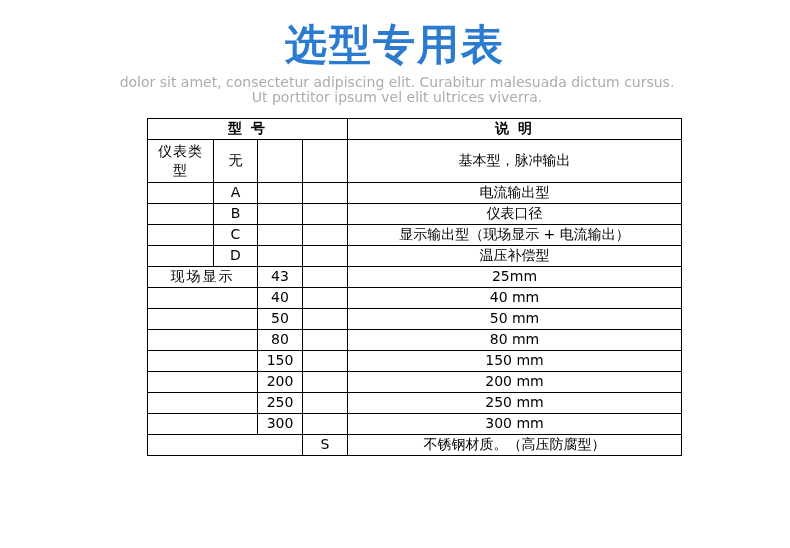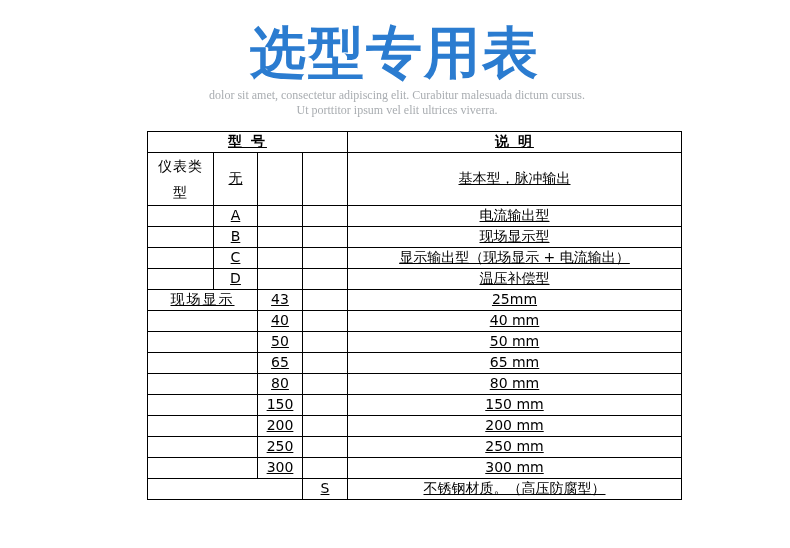--- a/index.html
+++ b/index.html
@@ -6,44 +6,42 @@
   .page {
     position: relative;
     width: 790px;
     height: 548px;
     overflow: hidden;
     background: #ffffff;
     font-family: "DejaVu Sans", sans-serif;
     color: #000000;
   }
   .title {
-    margin: 12px;
+    margin: 4px;
     padding-top: 18px;
     text-align: center;
-    font-size: 56px;
+    font-size: 42px;
     line-height: 46px;
     font-weight: bold;
     letter-spacing: 2px;
     color: #2b7cd0;
     font-family: "DejaVu Sans", sans-serif;
   }
   .subtitle {
     margin: 7px 0 0 4px;
     text-align: center;
-    font-size: 12px;
+    font-size: 14px;
     line-height: 15px;
     color: #a9adb1;
-    font-family: Liberation Serif, serif;
   }
   table.spec {
     margin: 13px 0 0 147px;
     border-collapse: collapse;
     table-layout: fixed;
     width: 534px;
-    text-decoration: underline;
   }
   table.spec td {
     border: 1px solid #000000;
     height: 20px;
     padding: 0;
     text-align: center;
     vertical-align: middle;
     font-size: 14px;
     line-height: 1.25;
     overflow: hidden;
@@ -55,21 +53,21 @@
     padding-left: 26px;
   }
   tr.bold td, td.bold { font-weight: bold; }
   td.hdr { letter-spacing: 2px; font-weight: bold; font-size: 15px; }
   .wrap3 {
     display: inline-block;
     width: 47px;
     white-space: normal;
     word-break: break-all;
     letter-spacing: 1px;
-    line-height: 26px;
+    line-height: 19px;
   }
   .spaced { letter-spacing: 2px; }
   td.codecell { font-size: 13px; }
 </style>
 </head>
 <body>
 
 <div class="page">
 
   <h1 class="title">选型专用表</h1>
@@ -109,21 +107,21 @@
       <td></td>
       <td></td>
       <td class="desc">电流输出型</td>
     </tr>
 
     <tr>
       <td></td>
       <td class="codecell">B</td>
       <td></td>
       <td></td>
-      <td class="desc">现场显示型</td>
+      <td class="desc">仪表口径</td>
     </tr>
 
     <tr>
       <td></td>
       <td class="codecell">C</td>
       <td></td>
       <td></td>
       <td class="desc">显示输出型（现场显示 + 电流输出）</td>
     </tr>
 
@@ -149,26 +147,20 @@
       <td class="desc">40 mm</td>
     </tr>
 
     <tr>
       <td colspan="2"></td>
       <td class="codecell">50</td>
       <td></td>
       <td class="desc">50 mm</td>
     </tr>
 
-    <tr>
-      <td colspan="2"></td>
-      <td class="codecell">65</td>
-      <td></td>
-      <td class="desc">65 mm</td>
-    </tr>
 
     <tr>
       <td colspan="2"></td>
       <td class="codecell">80</td>
       <td></td>
       <td class="desc">80 mm</td>
     </tr>
 
 
     <tr>

